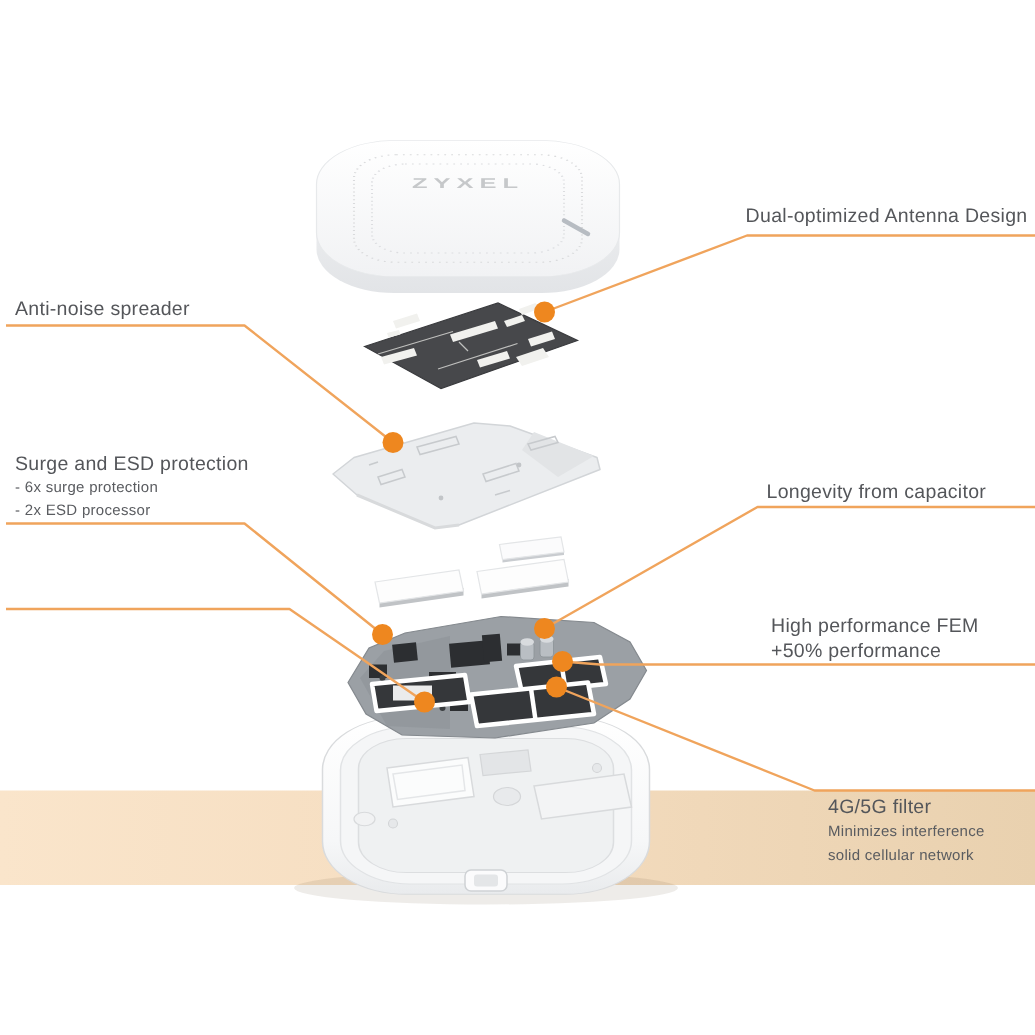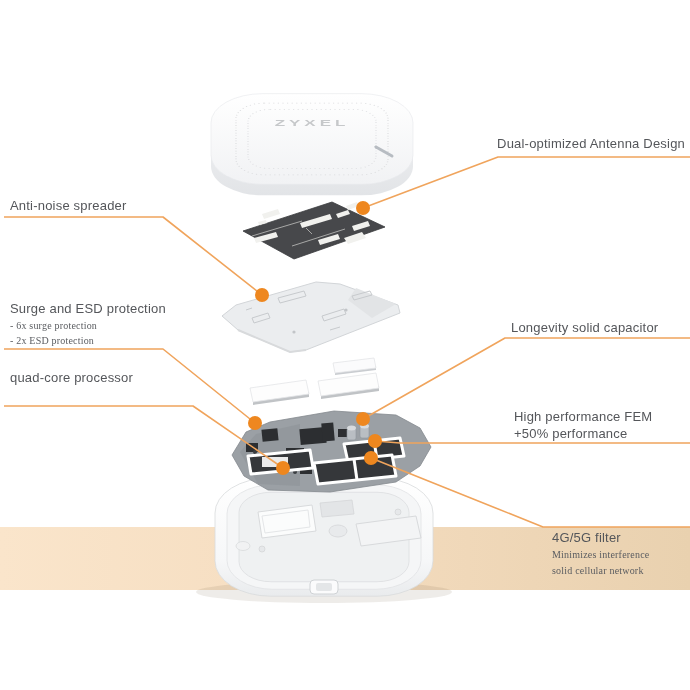--- a/index.html
+++ b/index.html
@@ -10,21 +10,21 @@
   }
   .band{
     position:absolute;left:0;top:527px;width:690px;height:63px;
     background:linear-gradient(90deg,#fae5cb 0%,#f5ddc0 45%,#e9d1af 100%);
   }
   .art{position:absolute;left:0;top:0;width:690px;height:690px;}
   .label{
     position:absolute;color:#54565a;font-size:13px;line-height:17px;
     letter-spacing:0.2px;white-space:nowrap;
   }
-  .label .sub{font-size:10px;line-height:13px;color:#5a5c60;font-family:Liberation Serif, serif;}
+  .label .sub{font-size:10px;line-height:13px;color:#5a5c60;}
   .r{text-align:right;}
   .lbl-antenna{right:5px;top:135px;}
   .lbl-antinoise{left:10px;top:197px;}
   .lbl-surge{left:10px;top:300px;}
   .lbl-surge .sub{margin-top:2px;}
   .lbl-wifi6{left:10px;top:368px;line-height:19px;}
   .lbl-capacitor{left:511px;top:319px;}
   .lbl-fem{left:514px;top:408px;line-height:17px;}
   .lbl-filter{left:552px;top:529px;}
   .lbl-filter .sub{margin-top:2px;line-height:13.5px;}
@@ -186,28 +186,27 @@
     </g>
   </svg>
 
   <div class="label lbl-antenna r">Dual-optimized Antenna Design</div>
 
   <div class="label lbl-antinoise">Anti-noise spreader</div>
 
   <div class="label lbl-surge">
     <div>Surge and ESD protection</div>
     <div class="sub">- 6x surge protection</div>
-    <div class="sub">- 2x ESD protection</div>
+    <div class="sub">- 2x ESD processor</div>
   </div>
 
   <div class="label lbl-wifi6">
-    <div>quad-core processor</div>
-  </div>
-
-  <div class="label lbl-capacitor">Longevity solid capacitor</div>
+  </div>
+
+  <div class="label lbl-capacitor">Longevity from capacitor</div>
 
   <div class="label lbl-fem">
     <div>High performance FEM</div>
     <div>+50% performance</div>
   </div>
 
   <div class="label lbl-filter">
     <div>4G/5G filter</div>
     <div class="sub">Minimizes interference</div>
     <div class="sub">solid cellular network</div>

